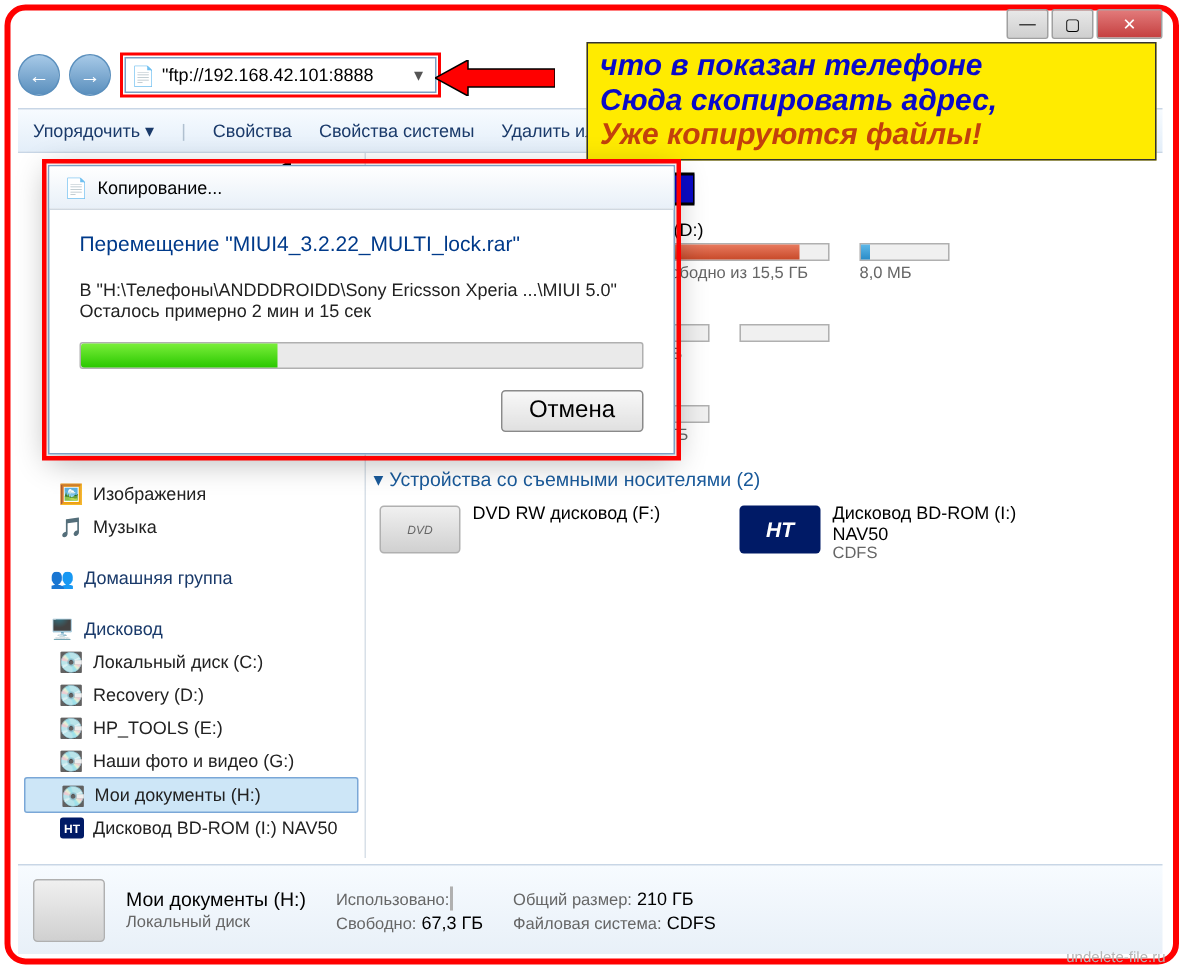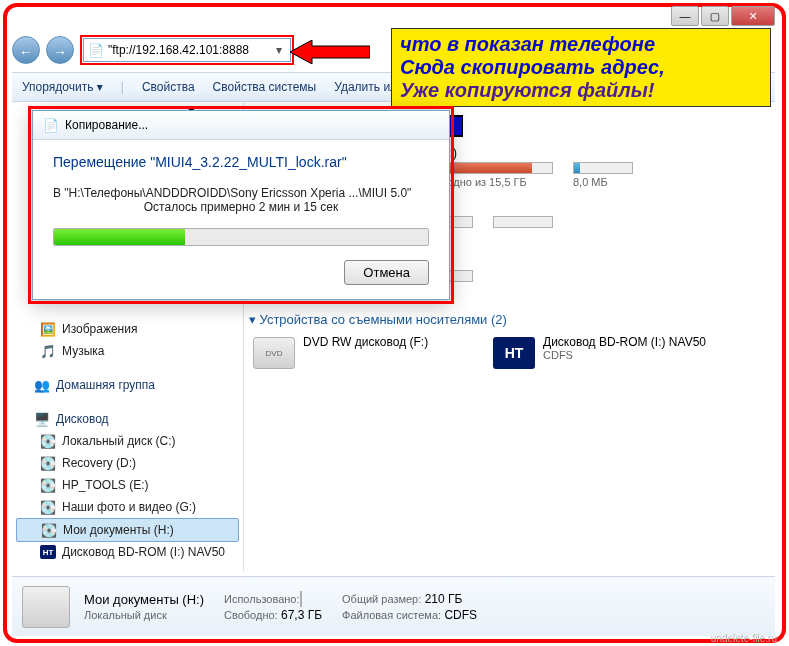--- a/index.html
+++ b/index.html
@@ -18,54 +18,54 @@
 .toolbar .sep { color: #b0c0d0; }
 .sidebar { position: absolute; top: 102px; left: 12px; width: 232px; bottom: 74px; background: #fff; border-right: 1px solid #d8e0e8; overflow: hidden; }
 .sidebar-item { display: flex; align-items: center; gap: 6px; padding: 3px 10px 3px 28px; font-size: 12px; color: #222; }
 .sidebar-item.header { font-weight: normal; padding-left: 22px; color: #1a3a6a; }
 .sidebar-item.selected { background: #cde6f7; border: 1px solid #7aa7d7; border-radius: 2px; margin: 0 4px; padding-left: 24px; }
 .sb-icon { width: 16px; height: 16px; display: inline-flex; align-items: center; justify-content: center; font-size: 13px; }
 .content { position: absolute; top: 102px; left: 245px; right: 14px; bottom: 74px; background: #fff; overflow: hidden; }
 .section-header { color: #1a5a9a; font-size: 13px; padding: 6px 4px 4px; display: flex; align-items: center; gap: 4px; }
 .drive-grid { display: flex; flex-wrap: wrap; gap: 12px 20px; padding: 4px 8px 10px 8px; }
 .drive { display: flex; gap: 8px; width: 220px; }
-.drive-icon { width: 42px; height: 32px; background: linear-gradient(#f0f0f0,#d0d0d0); border: 1px solid #b0b0b0; border-radius: 3px; margin-top: 2px; display: flex; align-items: center; justify-content: center; font-size: 10px; color: #666; }
+.drive-icon { width: 54px; height: 32px; background: linear-gradient(#f0f0f0,#d0d0d0); border: 1px solid #b0b0b0; border-radius: 3px; margin-top: 2px; display: flex; align-items: center; justify-content: center; font-size: 10px; color: #666; font-style: italic; }
 .drive-icon.dvd { font-size: 8px; }
 .drive-icon.nav50 { background: #001a66; color: #fff; font-size: 14px; font-weight: bold; border: none; }
 .drive-info { flex: 1; }
 .drive-name { font-size: 12px; }
 .drive-bar { width: 100%; height: 12px; border: 1px solid #b0b0b0; background: #f0f0f0; margin: 2px 0; position: relative; }
 .drive-bar-fill { position: absolute; top: 0; left: 0; bottom: 0; background: linear-gradient(#5eb8e8,#2a8cc8); }
 .drive-bar-fill.red { background: linear-gradient(#e87a5e,#c84a2a); }
 .drive-free { font-size: 11px; color: #666; }
 .footer { position: absolute; left: 12px; right: 14px; bottom: 10px; height: 60px; background: linear-gradient(#f7fbff,#e8f0f8); border-top: 1px solid #c8d6e6; display: flex; align-items: center; padding: 6px 10px; gap: 14px; font-size: 12px; }
 .footer-icon { width: 48px; height: 42px; background: linear-gradient(#f0f0f0,#d0d0d0); border: 1px solid #b0b0b0; border-radius: 3px; }
 .footer-cols { display: flex; flex: 1; gap: 20px; }
 .footer-col { display: flex; flex-direction: column; gap: 2px; }
 .footer-label { color: #666; font-size: 11px; }
 .footer-bar { width: 130px; height: 10px; border: 1px solid #b0b0b0; background: #f0f0f0; position: relative; margin-top: 2px; }
 .footer-bar-fill { position: absolute; inset: 0 36% 0 0; background: linear-gradient(#5eb8e8,#2a8cc8); }
 .anno-yellow { position: absolute; top: 28px; right: 18px; width: 380px; background: #ffeb00; border: 1px solid #333; padding: 4px 8px; }
 .anno-yellow .blue { color: #0a0ac8; font-size: 20px; font-weight: bold; font-style: italic; }
-.anno-yellow .red { color: #4c1d95; font-size: 20px; font-weight: bold; font-style: italic; }
+.anno-yellow .red { color: #c2410c; font-size: 20px; font-weight: bold; font-style: italic; }
 .red-arrow { position: absolute; top: 40px; left: 290px; width: 80px; height: 24px; }
 .red-arrow svg { width: 100%; height: 100%; }
 .blue-arrow { position: absolute; top: 108px; left: 165px; width: 298px; height: 36px; }
 .blue-arrow svg { width: 100%; height: 100%; }
 .copy-dialog { position: absolute; top: 110px; left: 32px; width: 418px; background: #fff; border: 1px solid #7a9fc4; box-shadow: 0 4px 20px rgba(0,0,0,0.3); }
 .copy-dialog.redbox { outline: 3px solid #ff0000; outline-offset: 1px; }
 .copy-title { background: linear-gradient(#fff,#e8f0f8); padding: 6px 10px; font-size: 12px; display: flex; align-items: center; gap: 6px; border-bottom: 1px solid #d0d8e0; }
 .copy-body { padding: 14px 20px 14px; }
 .copy-heading { font-size: 14px; color: #003a8a; margin-bottom: 16px; }
 .copy-path { font-size: 12px; color: #222; }
-.copy-time { font-size: 12px; color: #222; margin-bottom: 14px; text-align: center; }
+.copy-time { font-size: 12px; color: #222; margin-bottom: 14px; }
 .progress { width: 100%; height: 18px; border: 1px solid #b0b0b0; background: #eaeaea; position: relative; border-radius: 2px; margin-bottom: 14px; }
 .progress-fill { position: absolute; top: 0; left: 0; bottom: 0; width: 35%; background: linear-gradient(#7aee3a,#2ac800); border-radius: 2px 0 0 2px; }
 .copy-btns { text-align: right; }
-.btn-cancel { padding: 4px 18px; background: linear-gradient(#f8f8f8,#e0e0e0); border: 1px solid #8a8a8a; border-radius: 3px; font-size: 13px; }
+.btn-cancel { padding: 4px 18px; background: linear-gradient(#f8f8f8,#e0e0e0); border: 1px solid #8a8a8a; border-radius: 3px; font-size: 16px; }
 .watermark { position: absolute; bottom: 2px; right: 12px; font-size: 10px; color: #b6b6b6; }
 </style>
 </head>
 <body>
 
 <div class="redframe"></div>
 
 <div class="window-controls">
   <div class="wc-btn">—</div>
   <div class="wc-btn">▢</div>

